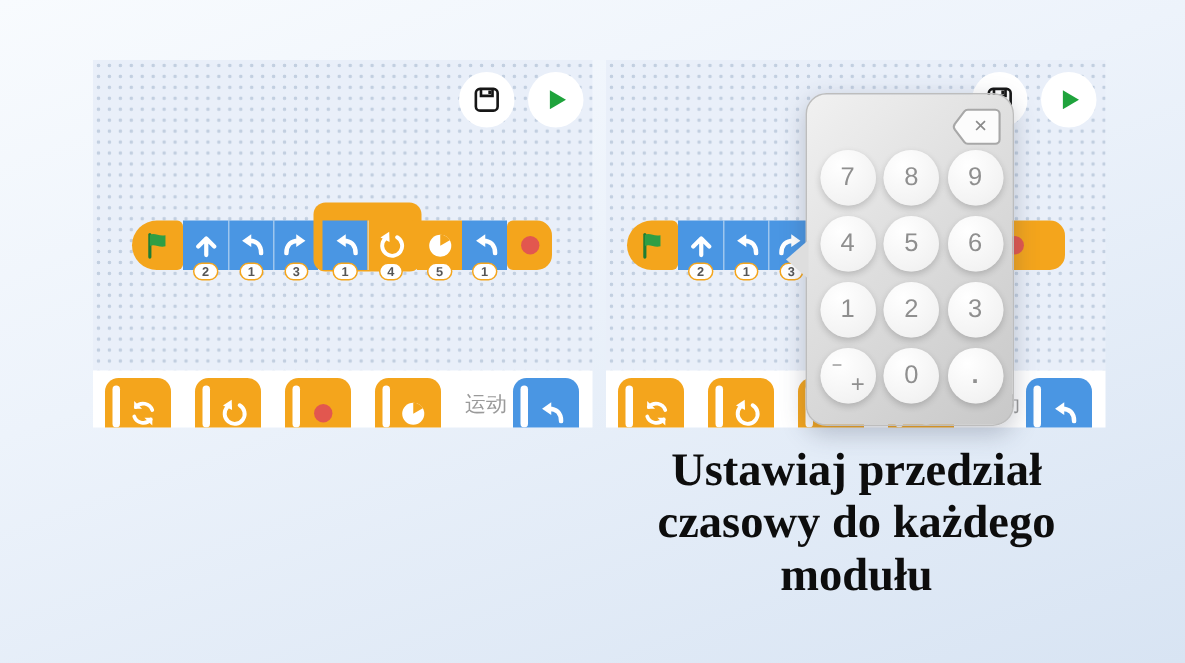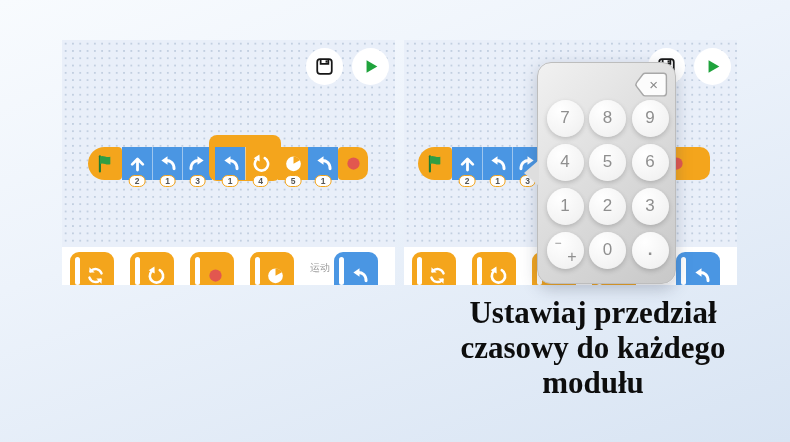--- a/index.html
+++ b/index.html
@@ -47,21 +47,21 @@
   
   .icon{width:21px;height:21px;display:block;flex:none;}
   .icon svg{width:100%;height:100%;display:block;}
 
   
   .titem{flex:none;width:44px;height:46px;border-radius:9px;position:relative;
          display:flex;align-items:center;justify-content:center;margin-right:16px;cursor:pointer;}
   .titem.blue{background:#4a96e3;} .titem.orange{background:#f4a51c;}
   .titem::before{content:"";position:absolute;left:5px;top:5px;width:5px;height:28px;background:#fff;border-radius:4px;}
   .titem .icon{margin-left:7px;}
-  .tray-label{font-size:10px;color:#9a9a9a;margin:9px 4px 0 0;flex:none;}
+  .tray-label{font-size:14px;color:#9a9a9a;margin:9px 4px 0 0;flex:none;}
 
   
   .keypad{position:absolute;left:133px;top:22px;width:137px;height:220px;z-index:50;
           background:linear-gradient(135deg,#f1f1f1 0%,#dedede 45%,#c8c8c8 100%);
           border:1px solid #bdbdbd;border-radius:14px;box-shadow:0 5px 16px rgba(60,70,90,.28);}
   .keypad-tail{position:absolute;left:-14px;top:97px;width:0;height:0;
           border-top:13px solid transparent;border-bottom:13px solid transparent;
           border-right:15px solid #dedede;}
   .backspace{position:absolute;top:9px;right:7px;width:34px;height:25px;border:none;background:none;padding:0;cursor:pointer;}
   .backspace svg{position:absolute;inset:0;width:100%;height:100%;}
@@ -73,21 +73,21 @@
         color:#8f8f8f;font-size:17px;font-family:"Liberation Sans",sans-serif;
         display:flex;align-items:center;justify-content:center;}
   .dot-key{font-weight:700;}
   .pm-minus{position:absolute;top:5px;left:8px;font-size:12px;line-height:1;}
   .pm-plus{position:absolute;bottom:4px;right:7px;font-size:16px;line-height:1;}
 
   
   .caption{position:absolute;top:295px;text-align:center;
            font-family:"Liberation Serif",serif;font-weight:600;font-size:31px;line-height:35px;color:#0d0d0d;}
   .caption-0{left:45px;width:370px;}
-  .caption-1{left:428px;width:330px;}
+  .caption-1{left:406px;width:330px;}
 </style>
 </head>
 <body>
 
 <div class="page">
 
   <section class="panel panel-0">
     <div class="canvas">
       <div class="toolbar">
         <button class="circle-btn" id="save-0">

